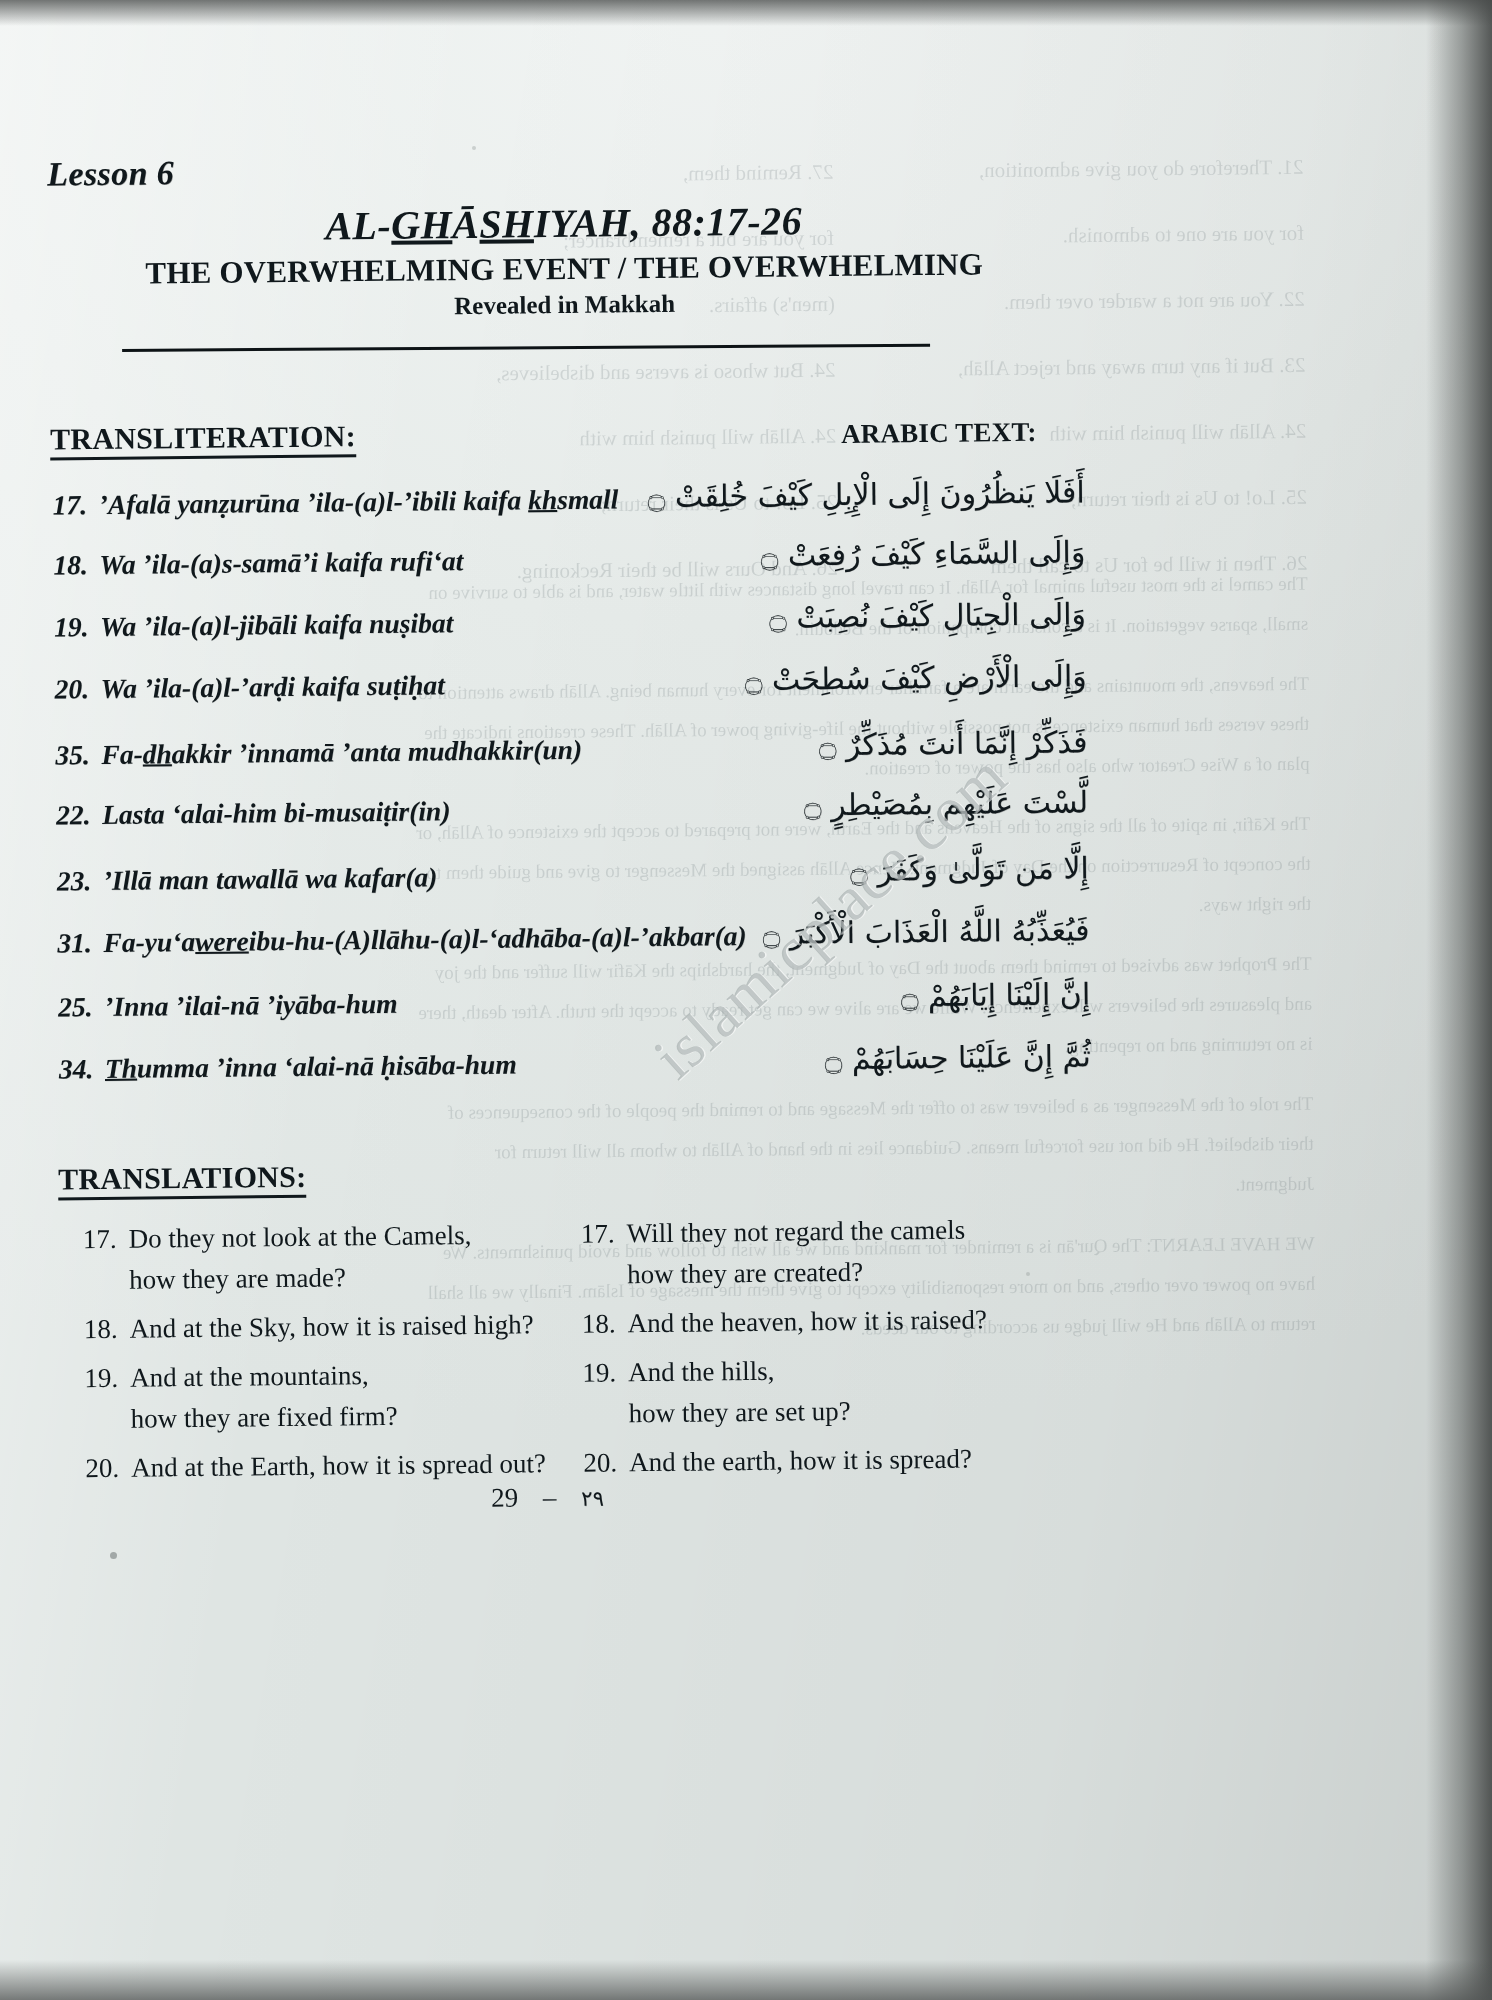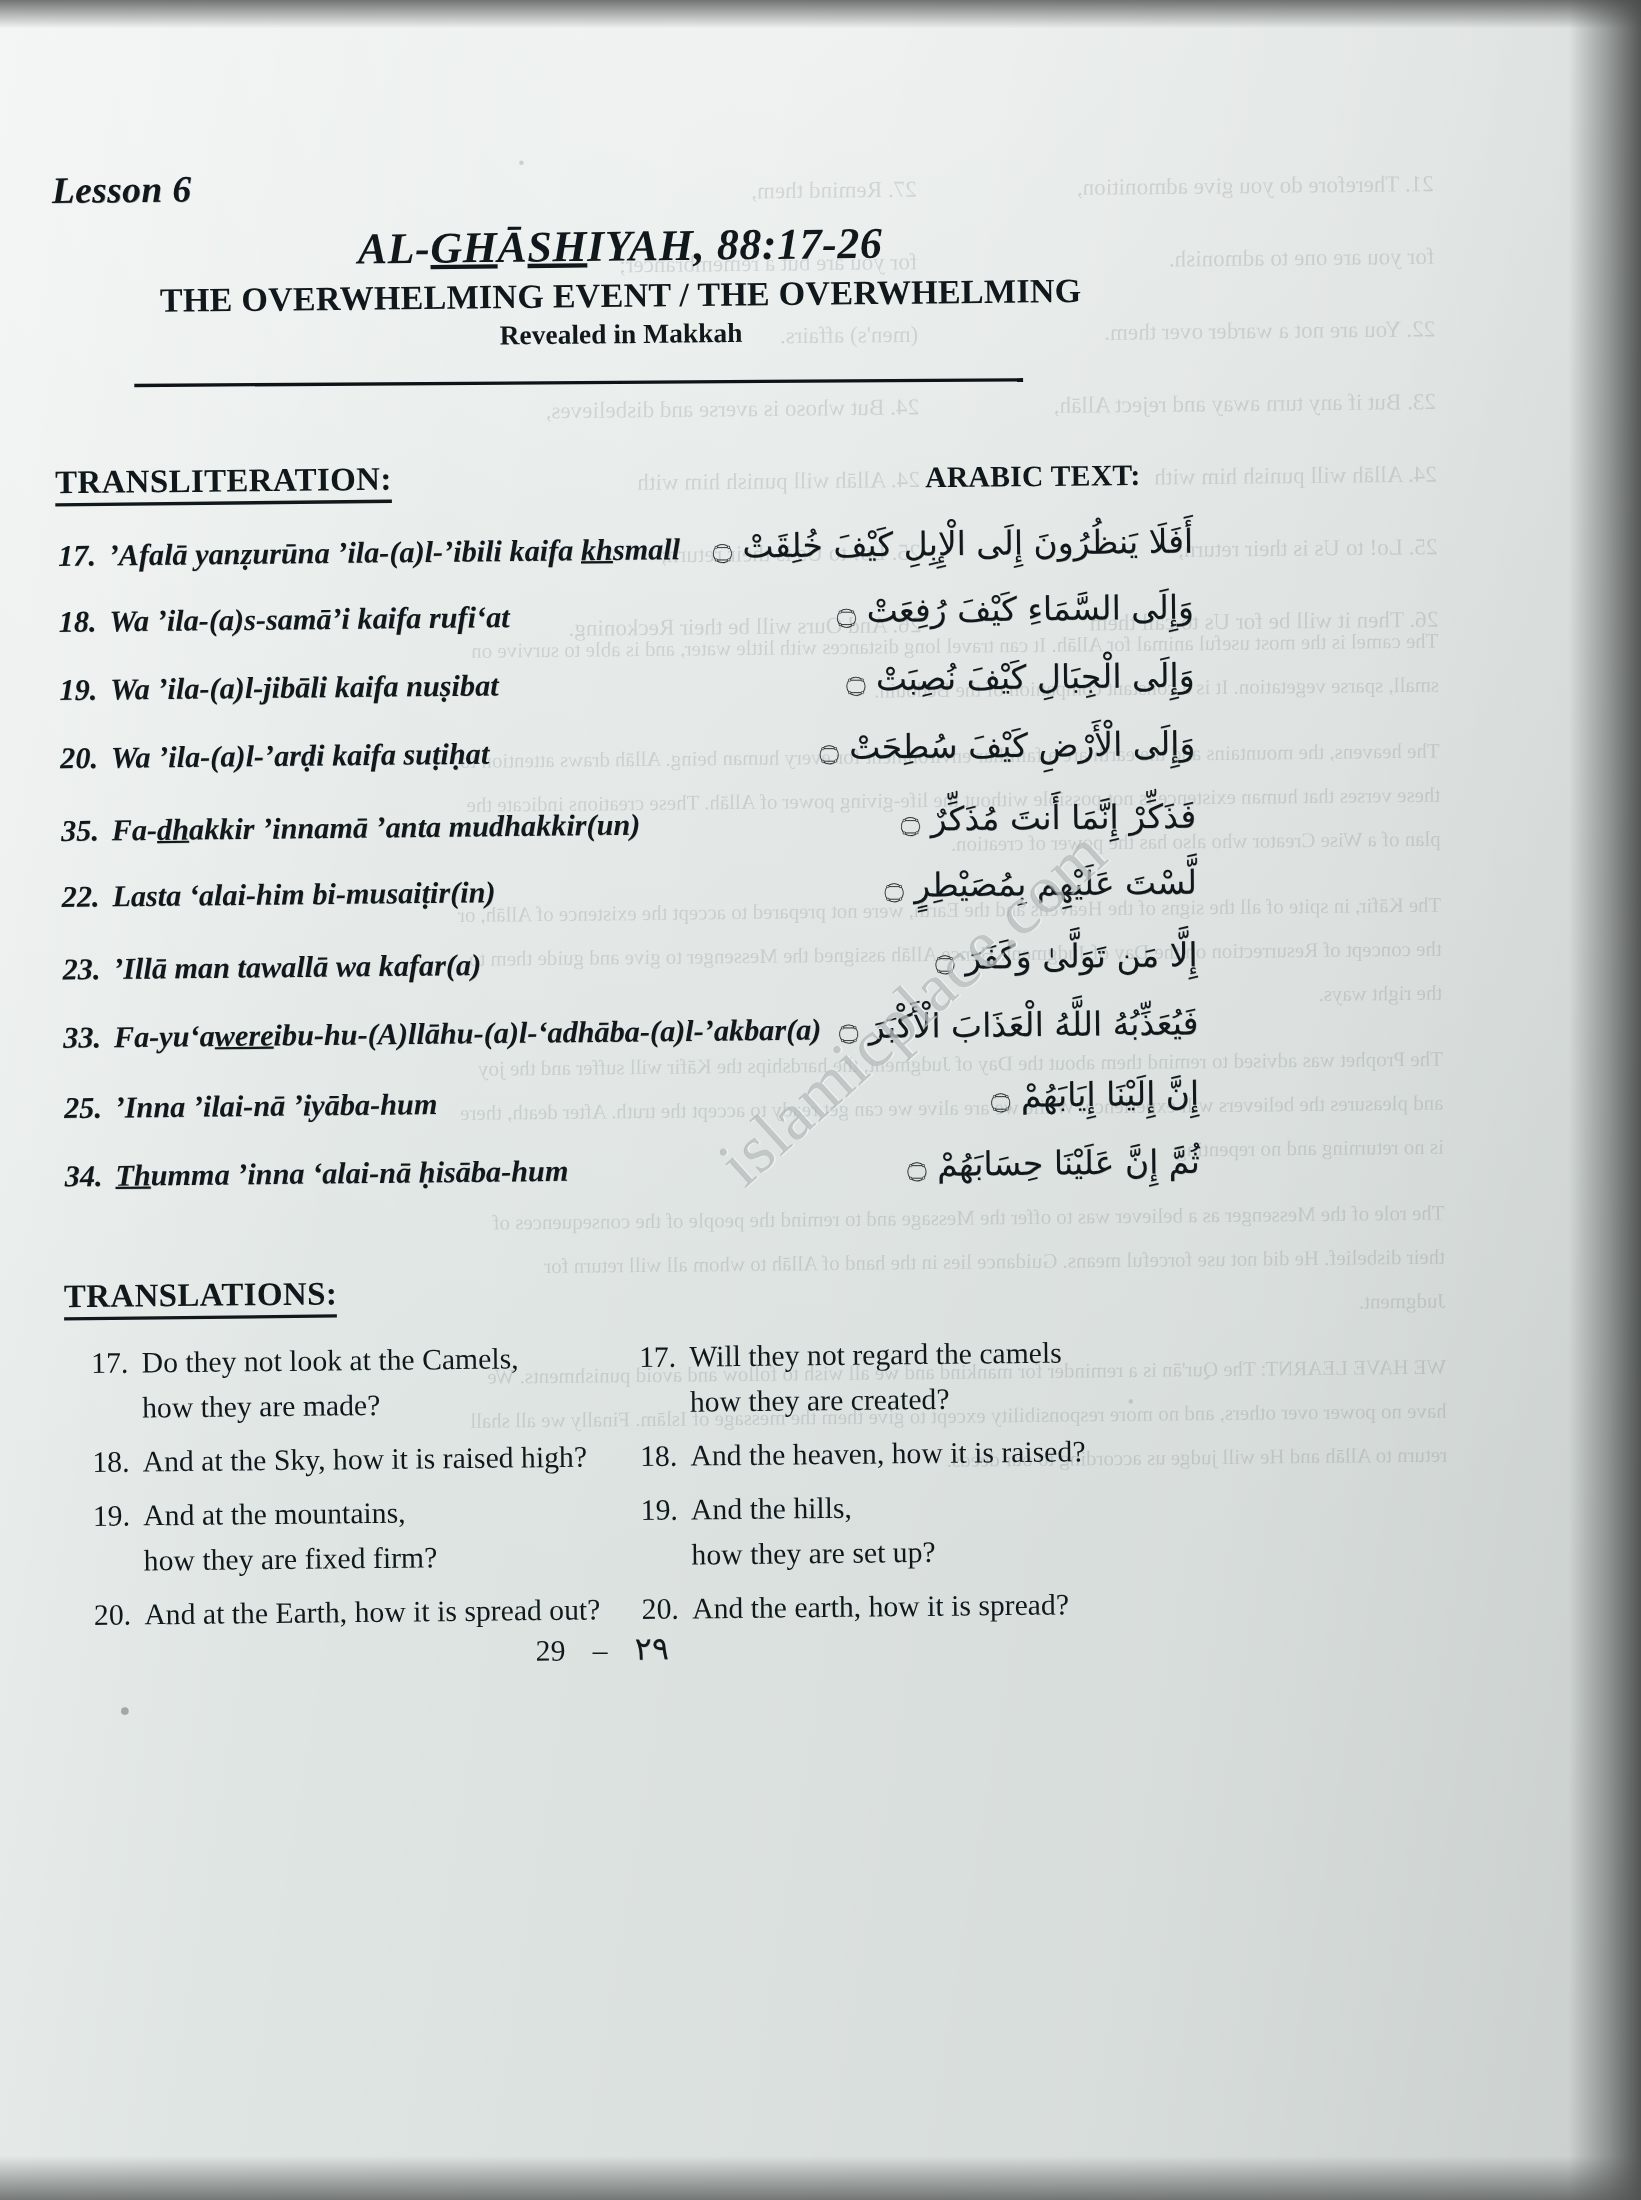--- a/index.html
+++ b/index.html
@@ -142,21 +142,21 @@
   .trcol.right{left:560px;width:520px;}
   .tr-item{position:relative;margin-bottom:8px;}
   .tr-item .n{position:absolute;left:0;top:0;width:50px;text-align:right;}
   .tr-item .t{display:block;padding-left:62px;}
 
   .footer{
     position:absolute;left:0;top:1480px;width:1080px;text-align:center;
     font-size:27px;letter-spacing:2px;
   }
   .footer .sep{padding:0 18px;}
-  .footer .ar{position:static;display:inline;direction:rtl;font-family:"DejaVu Sans",sans-serif;font-size:29px;}
+  .footer .ar{position:static;display:inline;direction:rtl;font-family:"DejaVu Sans",sans-serif;font-size:21px;}
 
   
   .watermark{
     position:absolute;left:640px;top:1040px;
     transform:rotate(-42deg);
     transform-origin:0 0;
     font-family:"Liberation Serif", serif;
     font-size:62px;
     color:rgba(150,160,160,.52);
     text-shadow:1px 1px 0 rgba(255,255,255,.55);
@@ -253,21 +253,21 @@
         <div class="tl" style="left:56px;top:326px;"><span class="num">22.</span><span>Lasta ‘alai-him bi-musaiṭir(in)</span><u></u><span></span></div>
         <div class="ar" style="right:404px;top:322px;">لَّسْتَ عَلَيْهِم بِمُصَيْطِرٍ ۝</div>
       </div>
 
       <div class="row">
         <div class="tl" style="left:56px;top:392px;"><span class="num">23.</span><span>’Illā man tawallā wa kafar(a)</span><u></u><span></span></div>
         <div class="ar" style="right:404px;top:388px;">إِلَّا مَن تَوَلَّىٰ وَكَفَرَ ۝</div>
       </div>
 
       <div class="row">
-        <div class="tl" style="left:56px;top:454px;"><span class="num">33.</span><span>Fa-yu‘a</span><u>were</u><span>ibu-hu-(A)llāhu-(a)l-‘adhāba-(a)l-’akbar(a)</span></div>
+        <div class="tl" style="left:56px;top:454px;"><span class="num">31.</span><span>Fa-yu‘a</span><u>were</u><span>ibu-hu-(A)llāhu-(a)l-‘adhāba-(a)l-’akbar(a)</span></div>
         <div class="ar" style="right:404px;top:450px;">فَيُعَذِّبُهُ اللَّهُ الْعَذَابَ الْأَكْبَرَ ۝</div>
       </div>
 
       <div class="row">
         <div class="tl" style="left:56px;top:518px;"><span class="num">25.</span><span>’Inna ’ilai-nā ’iyāba-hum</span><u></u><span></span></div>
         <div class="ar" style="right:404px;top:514px;">إِنَّ إِلَيْنَا إِيَابَهُمْ ۝</div>
       </div>
 
       <div class="row">
         <div class="tl" style="left:56px;top:580px;"><span class="num">34.</span><span></span><u>Th</u><span>umma ’inna ‘alai-nā ḥisāba-hum</span></div>

